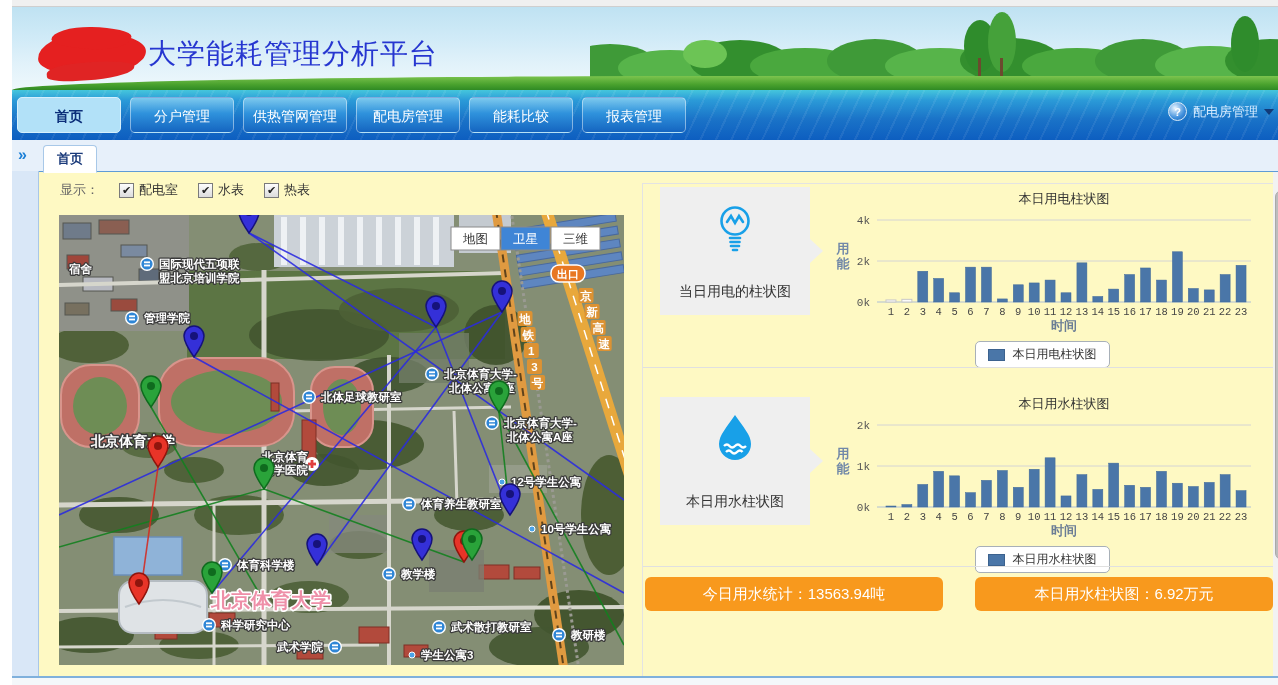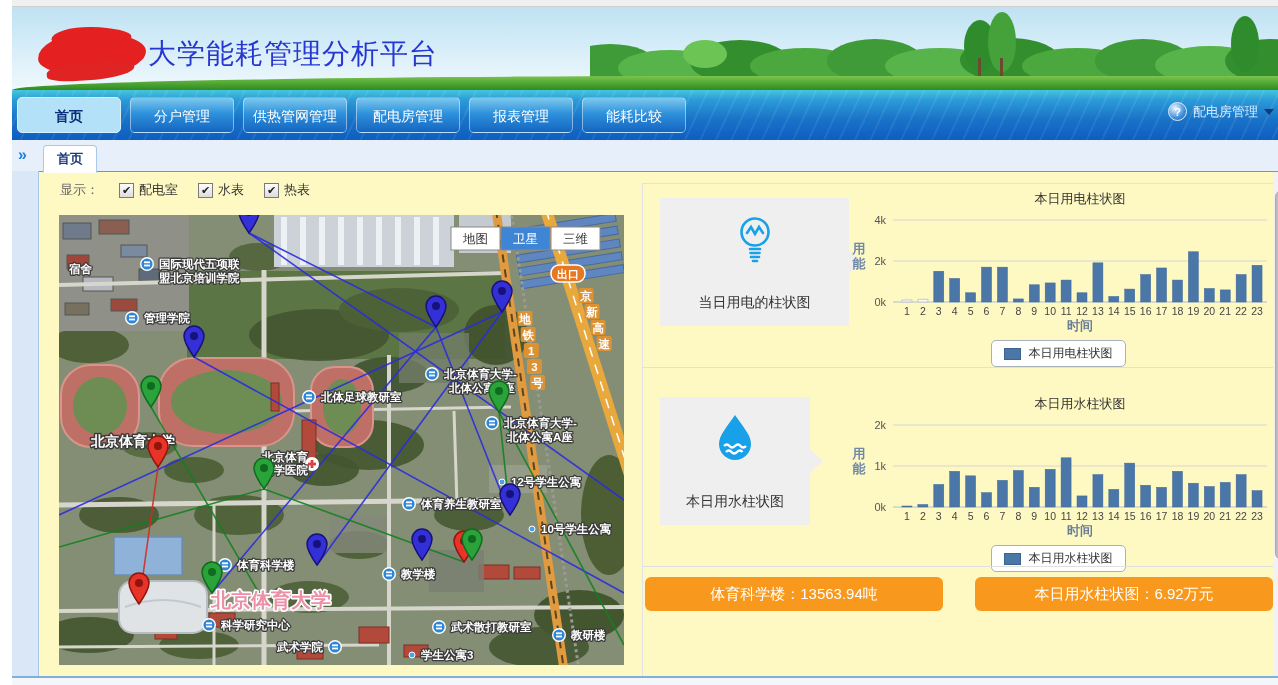--- a/index.html
+++ b/index.html
@@ -56,21 +56,21 @@
   .map-wrap{position:absolute;left:47px;top:215px;width:565px;height:450px;cursor:grab;}
 
   
   .right-panel{position:absolute;left:630px;top:183px;width:632px;height:502px;border-left:1px solid #e3e3e3;border-top:1px solid #e3e3e3;box-sizing:border-box;}
   .row-divider{position:absolute;left:0;width:631px;border-top:1px solid #e0e0e0;}
   .info-card{position:absolute;left:17px;width:150px;height:128px;background:#efefef;}
   .info-card .arrow{position:absolute;right:-13px;top:50%;margin-top:-12px;width:0;height:0;
     border-top:12px solid transparent;border-bottom:12px solid transparent;border-left:13px solid #efefef;}
   .info-card .icn{position:absolute;left:50%;top:14px;transform:translateX(-50%);}
   .info-card .cap{position:absolute;left:0;bottom:14px;width:100%;text-align:center;font-size:14px;color:#333;}
-  .chart-col{position:absolute;left:200px;width:430px;}
+  .chart-col{position:absolute;left:184px;width:430px;font-family:Liberation Mono, monospace;}
   .chart-legend{width:430px;text-align:center;margin-top:2px;}
   .legend-box{display:inline-flex;align-items:center;gap:8px;border:1px solid #a8b0b8;border-radius:5px;padding:4px 12px;cursor:pointer;background:#fff;}
   .legend-swatch{width:15px;height:10px;background:#4a76a8;border:1px solid #3c628e;}
   .legend-label{font-size:12px;color:#333;}
 
   .stats{position:absolute;left:2px;top:393px;display:grid;grid-template-columns:298px 298px;column-gap:32px;row-gap:17px;}
   .stat-btn{height:34px;background:#f8991d;border-radius:6px;color:#fff;font-size:15px;display:flex;align-items:center;justify-content:center;cursor:pointer;}
 
   
   .scrollbar{position:absolute;left:1261px;top:172px;width:17px;height:513px;background:#f2f2f2;}
@@ -115,22 +115,22 @@
     </div>
   </div>
 
   <div class="nav">
     <div class="stripes"></div>
     <div class="nav-tabs" id="navTabs">
         <div class="nav-tab active">首页</div>
         <div class="nav-tab">分户管理</div>
         <div class="nav-tab">供热管网管理</div>
         <div class="nav-tab">配电房管理</div>
+        <div class="nav-tab">能耗比较</div>
         <div class="nav-tab">报表管理</div>
-        <div class="nav-tab">能耗比较</div>
       </div>
     <div class="control-panel">
       <span class="help-badge">?</span>
       <span>配电房管理</span>
       <span class="caret-down"></span>
     </div>
   </div>
 
   <div class="tabstrip"></div>
   <div class="left-rail"></div>
@@ -500,21 +500,21 @@
           <g cursor="pointer">
             <rect x="492" y="12" width="49" height="23" fill="#ffffff" stroke="#8a8a8a" stroke-width="1"></rect>
             <text x="516.5" y="28" text-anchor="middle" font-size="12.5" fill="#333">三维</text>
           </g>
         </g>
       </svg>
   </div>
 
   <div class="right-panel">
     <div id="chartRows">
-        <div class="info-card" style="top: 14px; padding-left: 39px;">
+        <div class="info-card" style="top: 3px;">
           <div class="arrow"></div>
           <div class="icn"><svg width="58" height="56" viewBox="0 0 58 56">
               <g stroke="#18a0e8" stroke-width="2.6" fill="none" stroke-linecap="round">
                 <circle cx="29" cy="20" r="13.5"></circle>
                 <path d="M21,21 l4,-6 l4,7 l4,-7 l4,6"></path>
                 <path d="M24,37 h10"></path>
                 <path d="M24.5,41 h9"></path>
                 <path d="M25,45 h8"></path>
                 <path d="M27,49 h4"></path>
               </g>
@@ -649,21 +649,21 @@
             <text x="414.04347826086956" y="127" text-anchor="middle" font-size="10.5" fill="#444">23</text>
             <text x="237" y="142" text-anchor="middle" font-size="13" fill="#6b7d95" font-weight="bold">时间</text>
           </svg><div class="chart-legend"><span class="legend-box">
               <span class="legend-swatch"></span>
               <span class="legend-label">本日用水柱状图</span>
             </span></div></div>
       </div>
     <div class="row-divider" style="top:183px"></div>
     <div class="row-divider" style="top:382px"></div>
     <div class="stats" id="statGrid">
-        <div class="stat-btn">体育科学楼：13563.94吨</div>
+        <div class="stat-btn">今日用水统计：13563.94吨</div>
         <div class="stat-btn">本日用水柱状图：6.92万元</div>
       </div>
   </div>
 
   <div class="scrollbar">
     <div class="sb-arrow" style="top:0">▲</div>
     <div class="sb-thumb"></div>
     <div class="sb-arrow" style="bottom:0">▼</div>
   </div>
 

